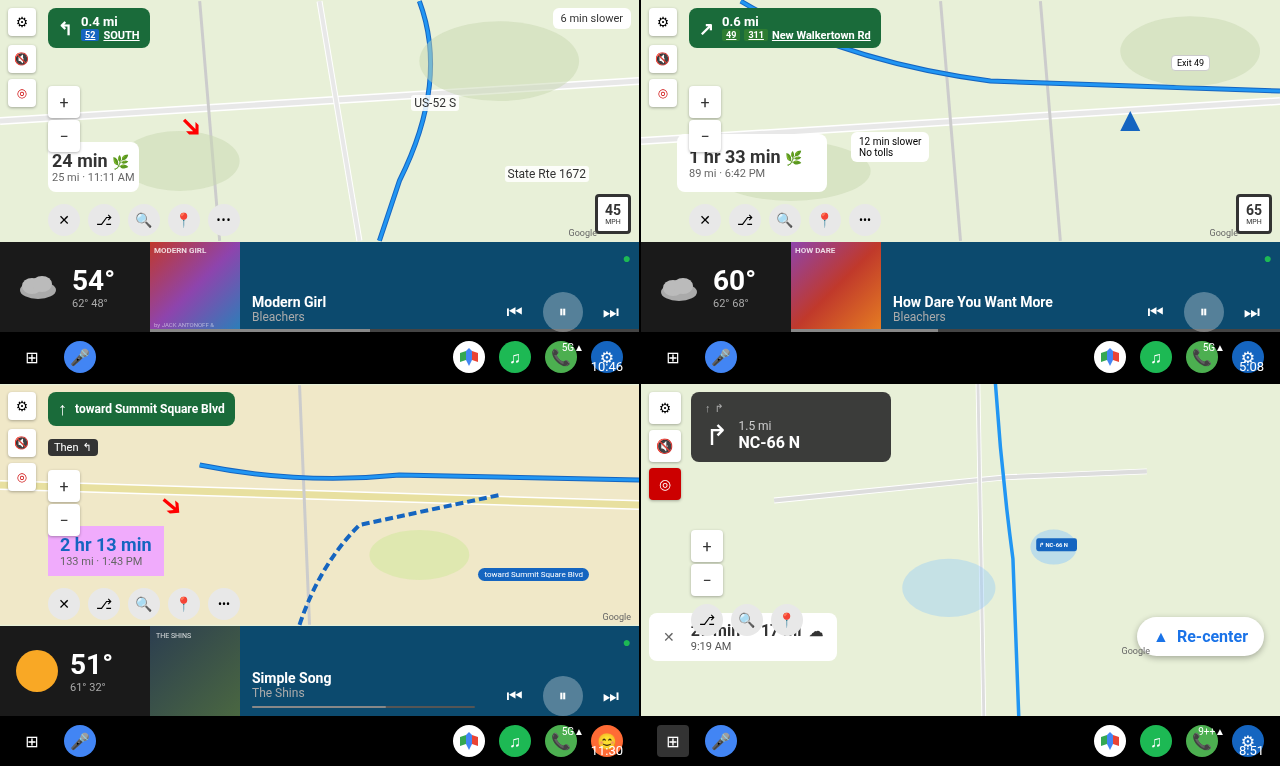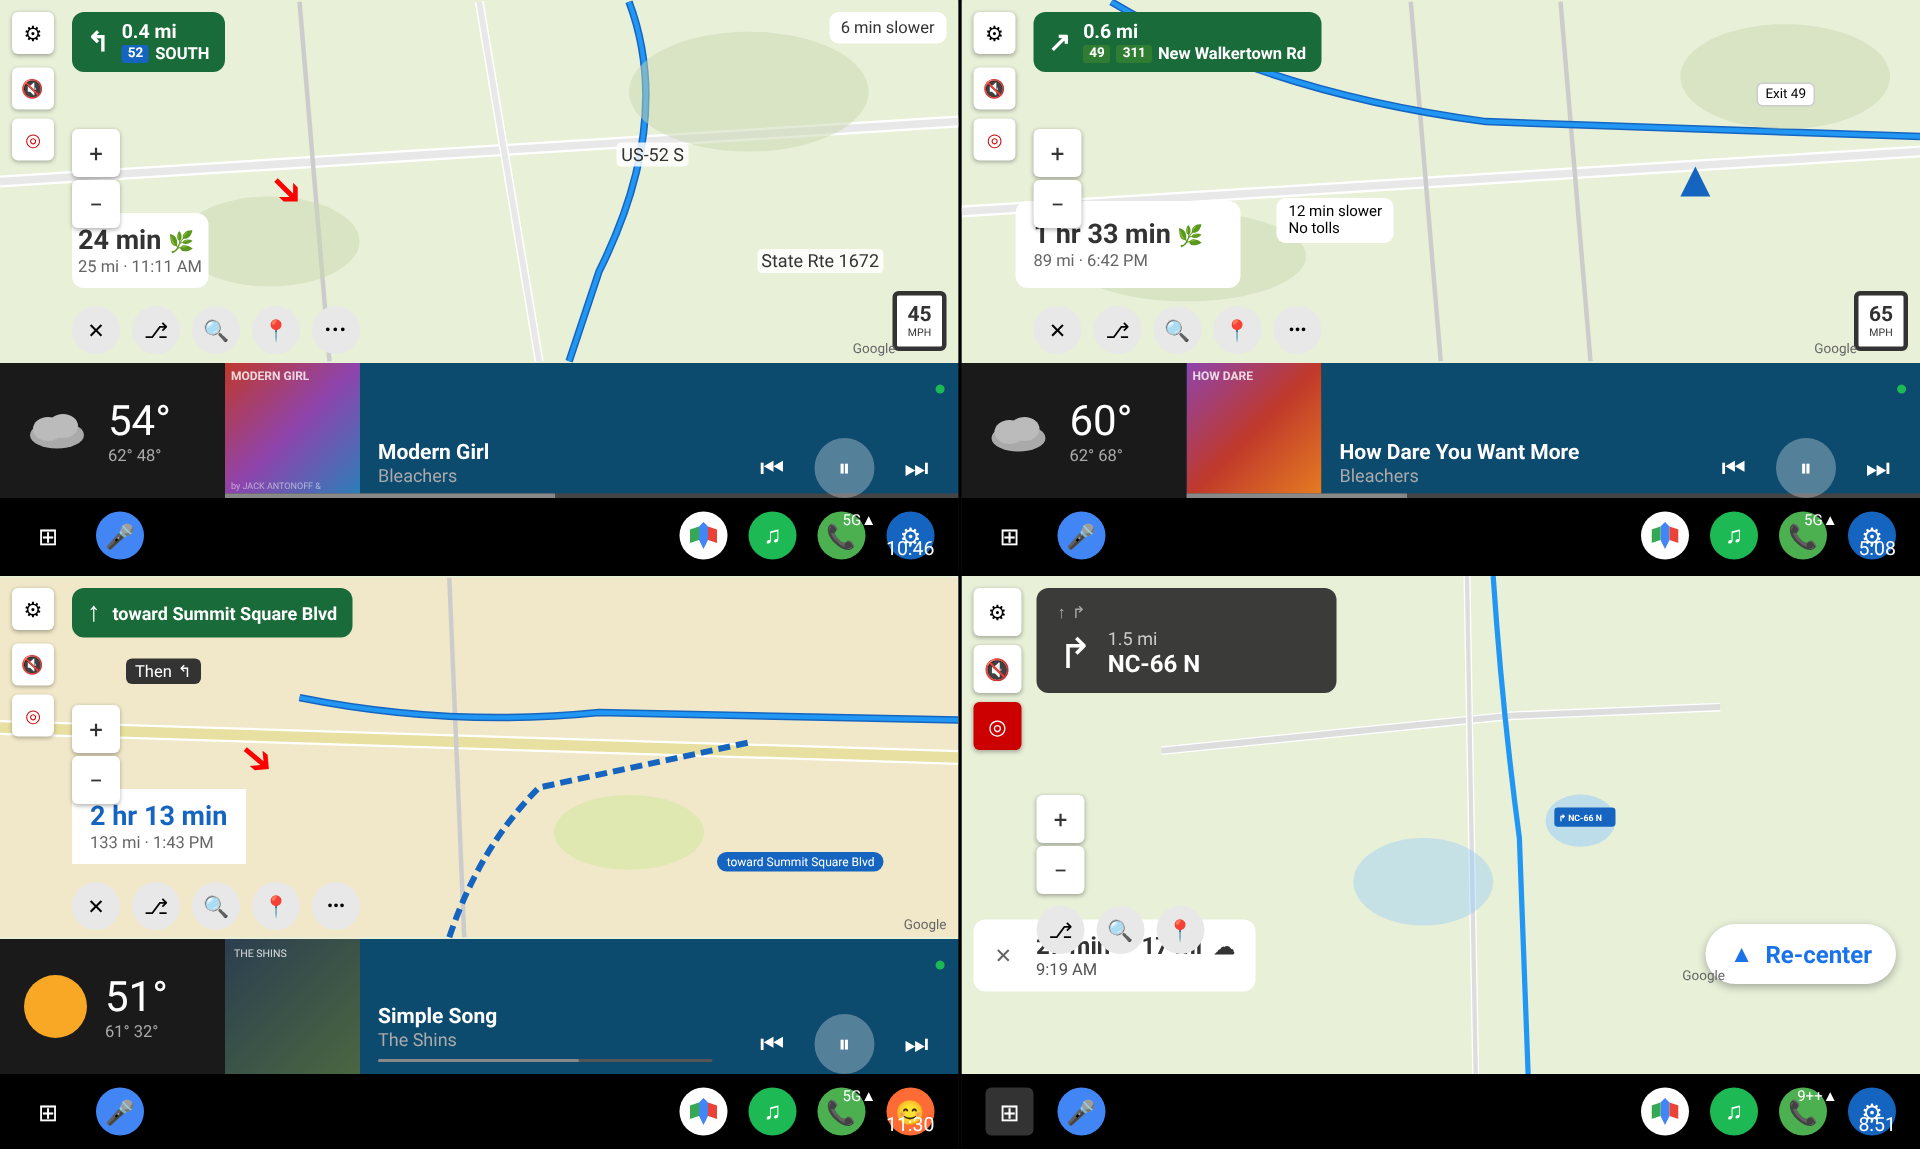--- a/index.html
+++ b/index.html
@@ -56,22 +56,23 @@
       max-width: 220px;
       z-index: 10;
     }
     .nav-card .distance {
       font-size: 13px;
       font-weight: bold;
     }
     .nav-card .road {
       font-size: 11px;
       display: flex;
-      align-items: center;
+      align-items: flex-start;
       gap: 4px;
+      text-decoration: underline;
     }
     .road-badge {
       background: #1565c0;
       color: white;
       font-size: 9px;
       padding: 1px 4px;
       border-radius: 2px;
       font-weight: bold;
     }
     .road-badge.green {
@@ -203,21 +204,21 @@
       padding: 0 16px;
       gap: 12px;
       min-width: 150px;
     }
     .weather-icon {
       font-size: 36px;
     }
     .weather-temp {
       color: white;
       font-size: 28px;
-      font-weight: 400;
+      font-weight: 700;
     }
     .weather-range {
       color: #aaa;
       font-size: 11px;
     }
 
     .music-section {
       flex: 1;
       background: #0c4a6e;
       display: flex;
@@ -801,30 +802,30 @@
       <div class="side-btn" style="background:white;border-radius:4px;width:28px;height:28px;font-size:12px;color:#c00;">◎</div>
     </div>
 
     <div class="nav-card" style="left:48px;top:8px;padding:6px 10px;">
       <div style="font-size:18px;">↑</div>
       <div>
         <div class="distance" style="font-size:12px;">toward Summit Square Blvd</div>
       </div>
     </div>
 
-    <div style="position:absolute;top:55px;left:48px;z-index:10;margin-left:36px;">
+    <div style="position:absolute;top:55px;left:48px;z-index:10;">
       <div class="then-label">
         <span>Then</span>
         <span>↰</span>
       </div>
     </div>
 
     <div class="red-arrow" style="top:105px;left:160px;transform:rotate(40deg);">➔</div>
 
-    <div style="position:absolute;bottom:50px;left:48px;background:#ffffff;border-radius:0;padding:8px 12px;z-index:10;margin-top:48px;">
+    <div style="position:absolute;bottom:50px;left:48px;background:#f0abfc;border-radius:0;padding:8px 12px;z-index:10;margin-top:48px;">
       <div class="eta-time" style="color:#1565c0;">
         <span>2 hr 13 min</span>
       </div>
       <div class="eta-details">133 mi · 1:43 PM</div>
     </div>
 
     <div class="map-label" style="bottom:45px;right:50px;background:#1565c0;color:white;font-size:8px;padding:2px 6px;border-radius:10px;">toward Summit Square Blvd</div>
 
     <div style="position:absolute;left:48px;bottom:90px;z-index:10;display:flex;flex-direction:column;gap:2px;">
       <div class="map-btn">+</div>

